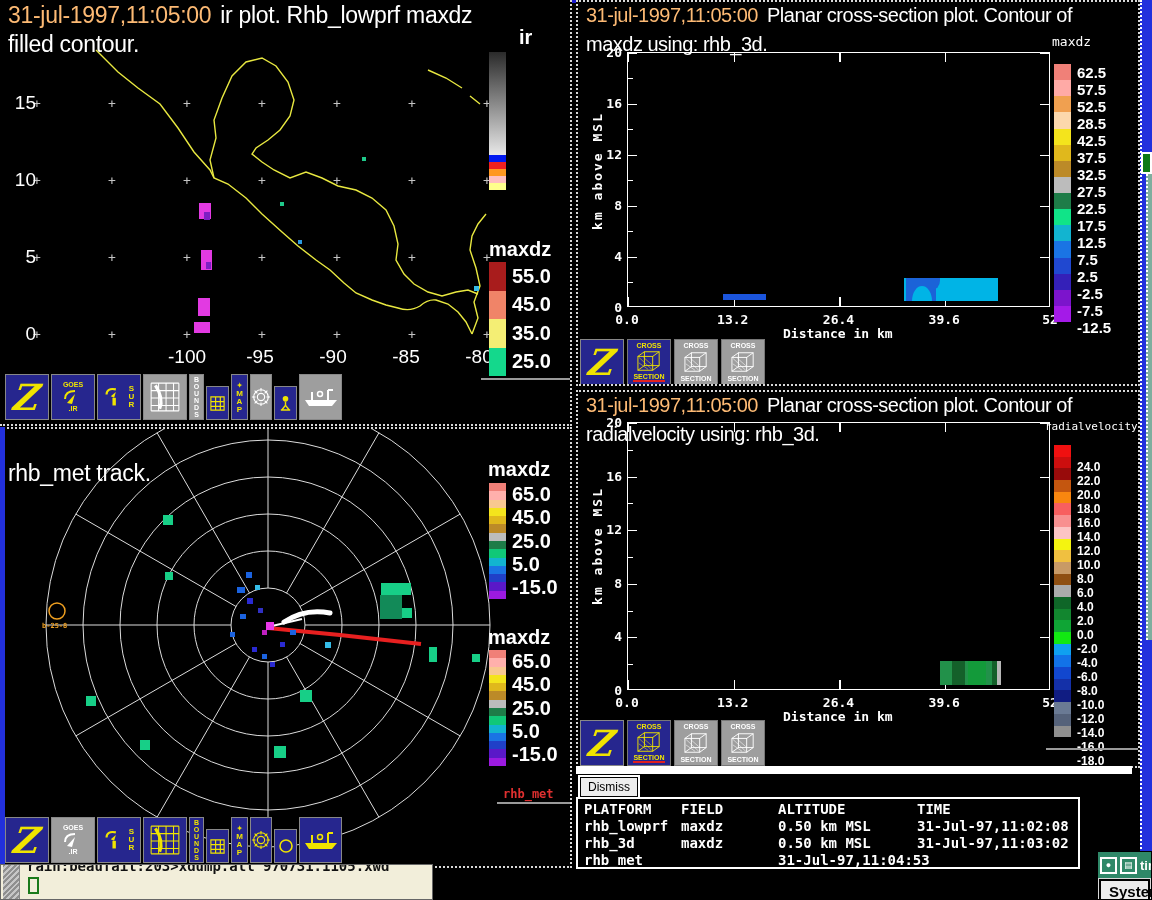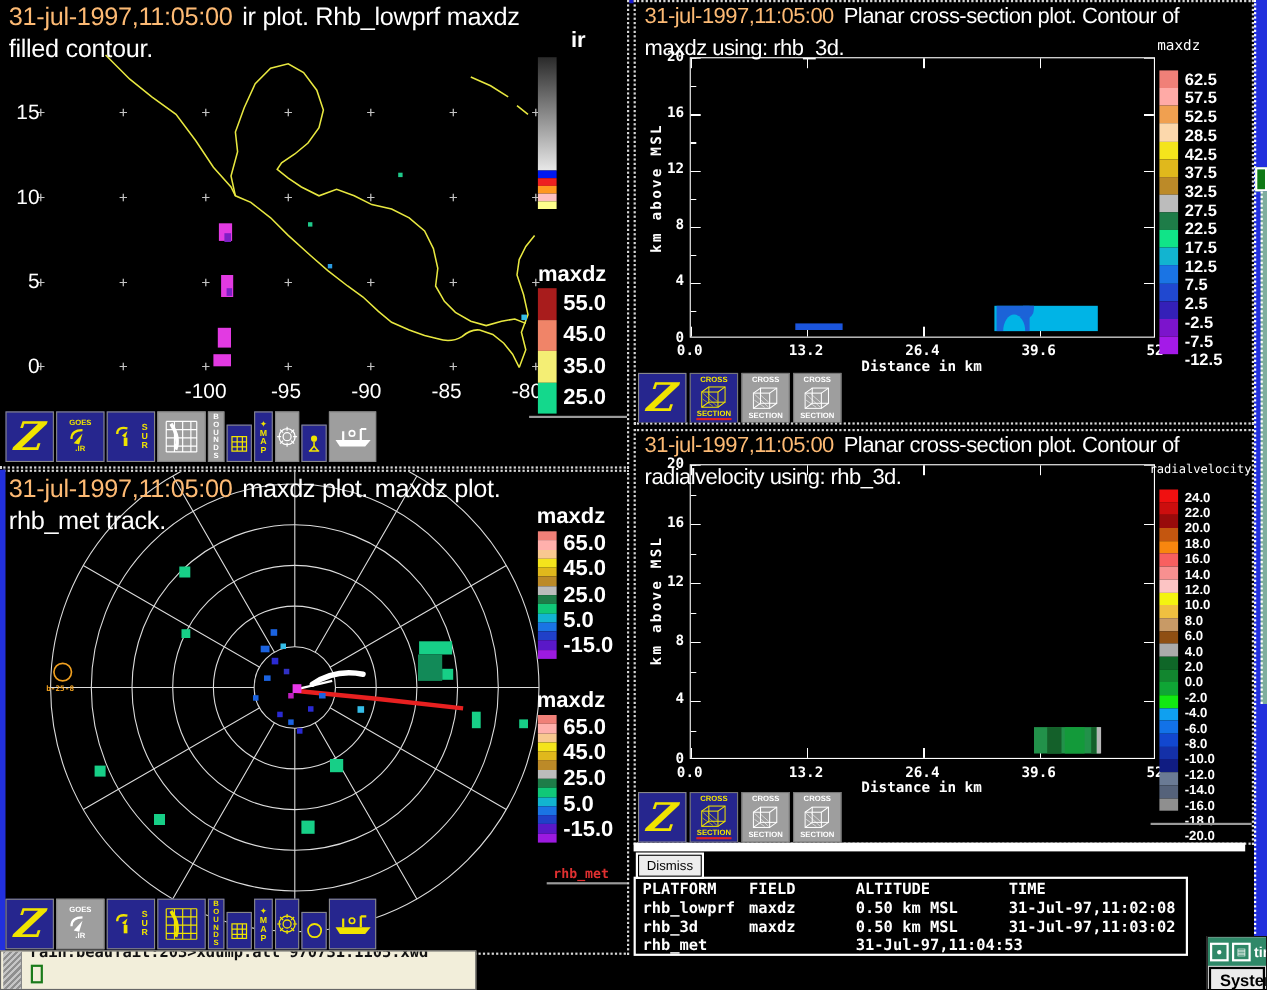--- a/index.html
+++ b/index.html
@@ -56,21 +56,21 @@
   .cb-seg{flex:1;}
   .cb-grad{flex:1;}
   .cb-chip{flex:0 0 7px;}
   .cb-labs{display:flex;flex-direction:column;color:#fff;font-weight:bold;}
   .cb-labs .cb-lab{flex:1;display:flex;align-items:center;white-space:nowrap;}
   .cb-labs.spread{justify-content:space-between;}
   .cb-labs.spread .cb-lab{flex:0 0 auto;}
   .cbtitle{position:absolute;color:#fff;z-index:4;white-space:nowrap;}
   .big-lab .cb-labs{font-size:20px;}
   .cbar-tr .cb-labs{font-size:15px;}
-  .cbar-br .cb-labs{font-size:12px;}
+  .cbar-br .cb-labs{font-size:12px;margin-top:15px;}
   .underline{position:absolute;height:2px;background:#9a9a9a;z-index:4;}
   
   .toolbar{position:absolute;z-index:6;height:46px;}
   .tb{position:absolute;bottom:0;height:46px;background:#26268e;color:#f0e400;
       border:1px solid #888;display:flex;flex-direction:column;align-items:center;
       justify-content:center;overflow:hidden;cursor:pointer;}
   .tb.short{height:34px;}
   .tb.gray{background:#9e9e9e;color:#fff;}
   .t7{font-weight:bold;font-size:7px;line-height:8px;letter-spacing:0;}
   .vlet{display:flex;flex-direction:column;align-items:center;font-weight:bold;
@@ -463,23 +463,20 @@
         <div class="echo" style="left: 290px; top: 201px; width: 6px; height: 5px; background: rgb(27, 99, 224);"></div>
         <div class="echo" style="left: 252px; top: 218px; width: 5px; height: 5px; background: rgb(42, 42, 210);"></div>
         <div class="echo" style="left: 262px; top: 225px; width: 5px; height: 5px; background: rgb(27, 99, 224);"></div>
         <div class="echo" style="left: 280px; top: 213px; width: 5px; height: 5px; background: rgb(42, 42, 210);"></div>
         <div class="echo" style="left: 270px; top: 233px; width: 5px; height: 5px; background: rgb(42, 42, 210);"></div>
         <div class="echo" style="left: 246px; top: 143px; width: 6px; height: 6px; background: rgb(27, 99, 224);"></div>
         <div class="echo" style="left: 266px; top: 193px; width: 8px; height: 8px; background: rgb(232, 56, 232);"></div>
         <div class="echo" style="left: 262px; top: 201px; width: 5px; height: 5px; background: rgb(192, 32, 192);"></div>
       </div>
 
-    <div class="ptitle t1">
-      <span class="ts">31-jul-1997,11:05:00</span><span>maxdz plot.  maxdz plot.</span>
-    </div>
     <div class="ptitle t2">rhb_met track.</div>
     <div class="marker-lab" style="left:42px;top:193px;">b-25-8</div>
 
     <div class="cbtitle" style="left:488px;top:29px;font-size:20px;font-weight:bold;">maxdz</div>
     <div class="cbar big-lab" style="left:489px;top:54px;width:86px;height:116px;">
         <div class="cb-segs">
           <div class="cb-seg" style="background: rgb(240, 128, 120);"></div>
           <div class="cb-seg" style="background: rgb(255, 176, 172);"></div>
           <div class="cb-seg" style="background: rgb(248, 200, 144);"></div>
           <div class="cb-seg" style="background: rgb(244, 228, 28);"></div>

